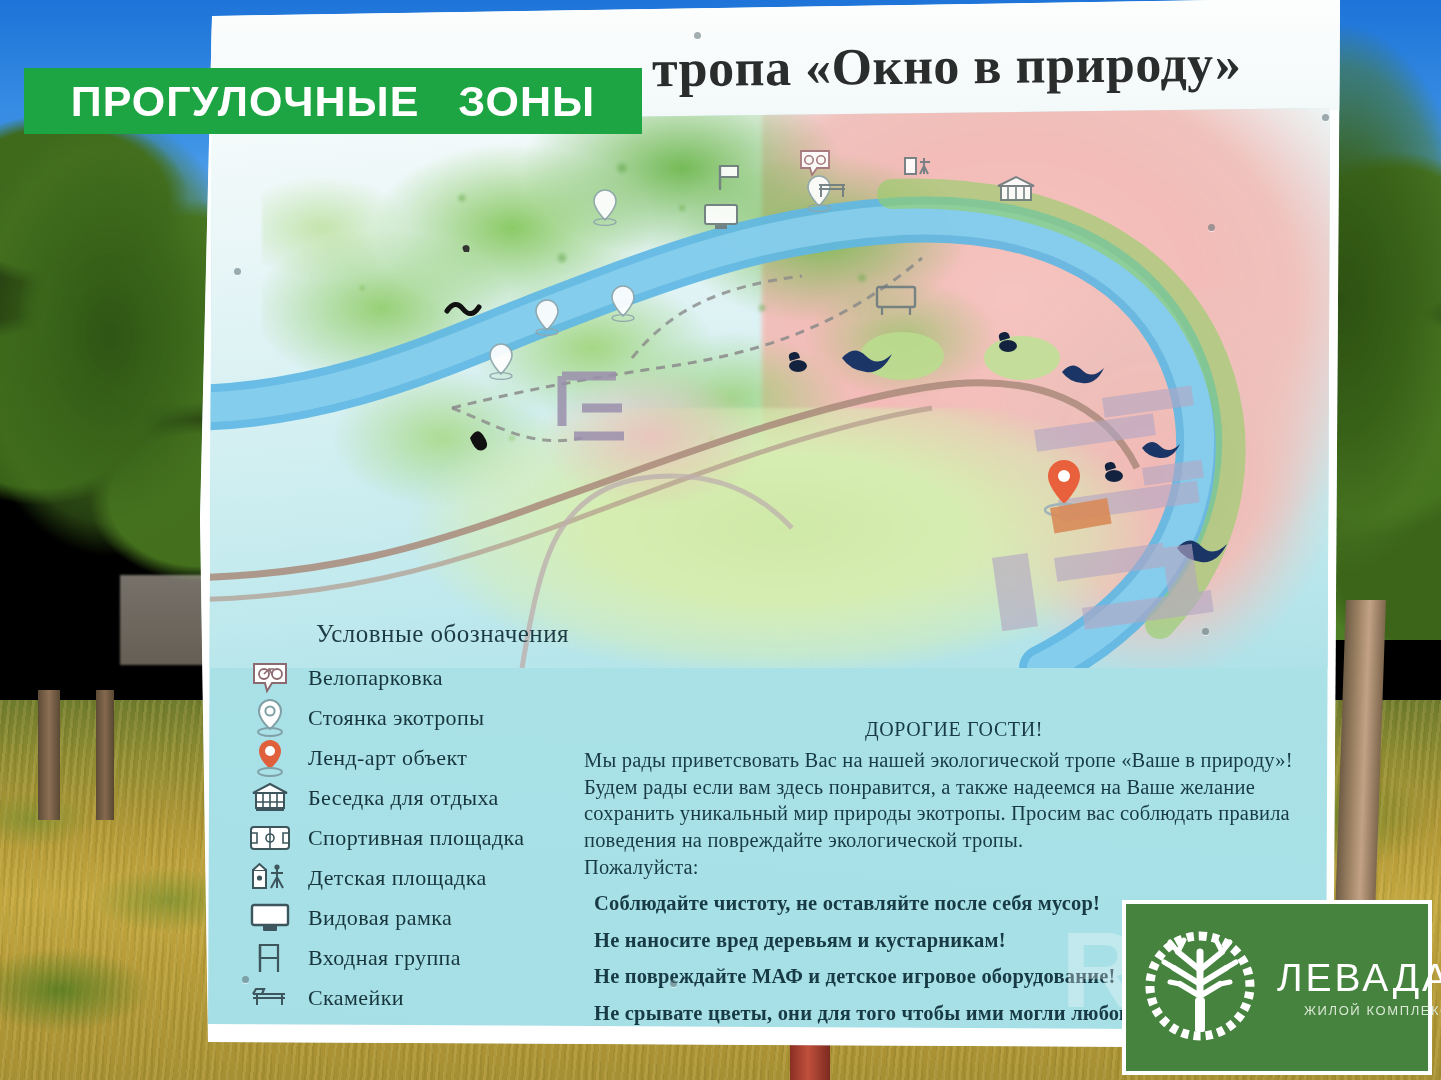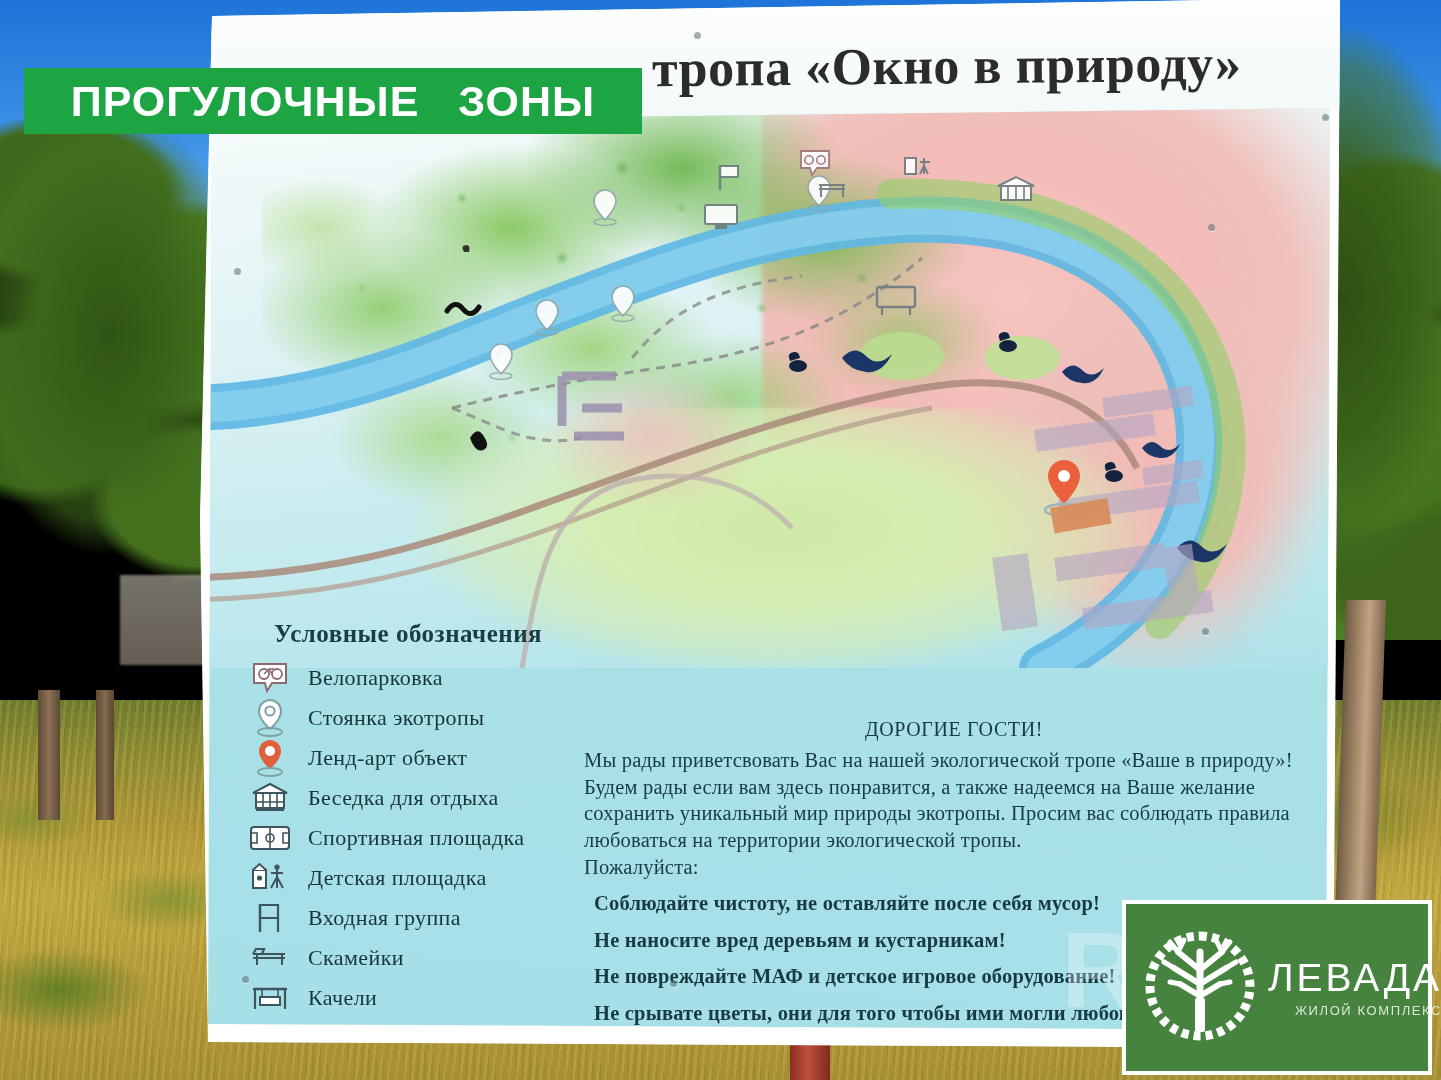--- a/index.html
+++ b/index.html
@@ -156,22 +156,22 @@
   .pinkpatch{
     position:absolute;left:300px;top:230px;width:300px;height:200px;
     background:radial-gradient(ellipse 150px 95px at 150px 100px,rgba(240,182,186,.72),transparent 74%);
     filter:blur(2px);
   }
   .icon-map{position:absolute;opacity:.92;}
 
   
   .legend{position:absolute;left:46px;top:512px;width:420px;}
   .legend-title{
-    font-size:25px;font-weight:700;color:#1d3b42;letter-spacing:.5px;
-    margin:0 0 10px 26px;
+    font-size:25px;font-weight:400;color:#1d3b42;letter-spacing:.5px;
+    margin:0 0 10px 68px;
   }
   .legend-row{display:flex;align-items:center;height:40px;gap:16px;}
   .legend-ico{width:44px;height:38px;display:flex;align-items:center;justify-content:center;flex:0 0 44px;}
   .legend-lbl{font-size:22px;color:#17353d;letter-spacing:.4px;white-space:nowrap;}
 
   
   .guest{position:absolute;left:382px;top:610px;width:740px;color:#173a45;}
   .guest h2{font-size:20px;font-weight:400;text-align:center;margin:0 0 6px 0;letter-spacing:.6px;}
   .guest p{margin:0;font-size:20.5px;line-height:1.3;letter-spacing:.2px;}
   .guest .rules p{margin:10px;font-weight:bold;}
@@ -182,21 +182,21 @@
     background:#1da544;display:flex;align-items:center;justify-content:center;margin-top:20px;
   }
   .banner span{
     font-family:"Liberation Sans",sans-serif;font-weight:700;color:#fff;
     font-size:43px;letter-spacing:1px;white-space:pre;
   }
 
   
   .levada{
     position:absolute;right:9px;bottom:5px;width:310px;height:175px;
-    background:#46833f;border:4px solid #fff;display:flex;align-items:center;gap:12px;padding-left:18px;
+    background:#46833f;border:4px solid #fff;display:flex;align-items:center;gap:21px;padding-left:18px;
   }
   .lev-txt{display:flex;flex-direction:column;line-height:1;}
   .lev-name{font-family:"Liberation Sans",sans-serif;font-size:39px;color:#fff;letter-spacing:3px;}
   .lev-sub{font-family:"Liberation Sans",sans-serif;font-size:13px;color:#dbe8d6;letter-spacing:1.6px;margin-top:7px;text-align:right;}
   .watermark{
     position:absolute;right:18px;bottom:48px;
     font-family:"Liberation Sans",sans-serif;font-weight:700;font-size:108px;
     color:rgba(255,255,255,.30);letter-spacing:2px;pointer-events:none;
   }
   .screw{position:absolute;width:7px;height:7px;border-radius:50%;background:rgba(90,110,115,.55);box-shadow:0 1px 0 rgba(255,255,255,.6);}
@@ -431,20 +431,29 @@
               <rect x="3" y="9" width="13" height="18" fill="#fff" stroke="#3d565d" stroke-width="2"></rect>
               <path d="M3,9 l6.5,-6 6.5,6" fill="#fff" stroke="#3d565d" stroke-width="2"></path>
               <circle cx="9.5" cy="17" r="2.6" fill="#3d565d"></circle>
               <path d="M27,4 v23 M21,27 l6,-11 6,11 M21,12 h12" stroke="#3d565d" stroke-width="2" fill="none"></path>
               <circle cx="27" cy="6" r="2.6" fill="#3d565d"></circle>
             </svg>
           </span>
           <span class="legend-lbl">Детская площадка</span>
         </div>
 
+        <div class="legend-row">
+          <span class="legend-ico">
+            <svg width="42" height="32" viewBox="0 0 42 32">
+              <rect x="3" y="3" width="36" height="20" rx="2" fill="#fff" stroke="#3d565d" stroke-width="2.4"></rect>
+              <rect x="14" y="23" width="14" height="6" rx="1" fill="#3d565d"></rect>
+            </svg>
+          </span>
+          <span class="legend-lbl">Видовая рамка</span>
+        </div>
 
         <div class="legend-row">
           <span class="legend-ico">
             <svg width="38" height="34" viewBox="0 0 38 34">
               <path d="M9,4 h18 v13 h-18z" fill="none" stroke="#3d565d" stroke-width="2.2"></path>
               <path d="M9,4 v27" stroke="#3d565d" stroke-width="2.4" fill="none"></path>
               <path d="M27,17 v14" stroke="#3d565d" stroke-width="2.2" fill="none"></path>
             </svg>
           </span>
           <span class="legend-lbl">Входная группа</span>
@@ -471,21 +480,21 @@
           </span>
           <span class="legend-lbl">Качели</span>
         </div>
       </div>
 
       <div class="guest">
         <h2>ДОРОГИЕ ГОСТИ!</h2>
         <p>Мы рады приветсвовать Вас на нашей экологической тропе «Ваше в природу»!</p>
         <p>Будем рады если вам здесь понравится, а также надеемся на Ваше желание</p>
         <p>сохранить уникальный мир природы экотропы. Просим вас соблюдать правила</p>
-        <p>любоваться на территории экологической тропы.</p>
+        <p>поведения на повреждайте экологической тропы.</p>
         <p>Пожалуйста:</p>
         <div class="rules">
           <p>Соблюдайте чистоту, не оставляйте после себя мусор!</p>
           <p>Не наносите вред деревьям и кустарникам!</p>
           <p>Не повреждайте МАФ и детское игровое оборудование!</p>
           <p>Не срывате цветы, они для того чтобы ими могли любоваться!</p>
           <p>Не разводите костры, тушите окурки во избежание пожаров!</p>
           <p>Бережно относитесь к оборудованию на экотропе!</p>
         </div>
 

